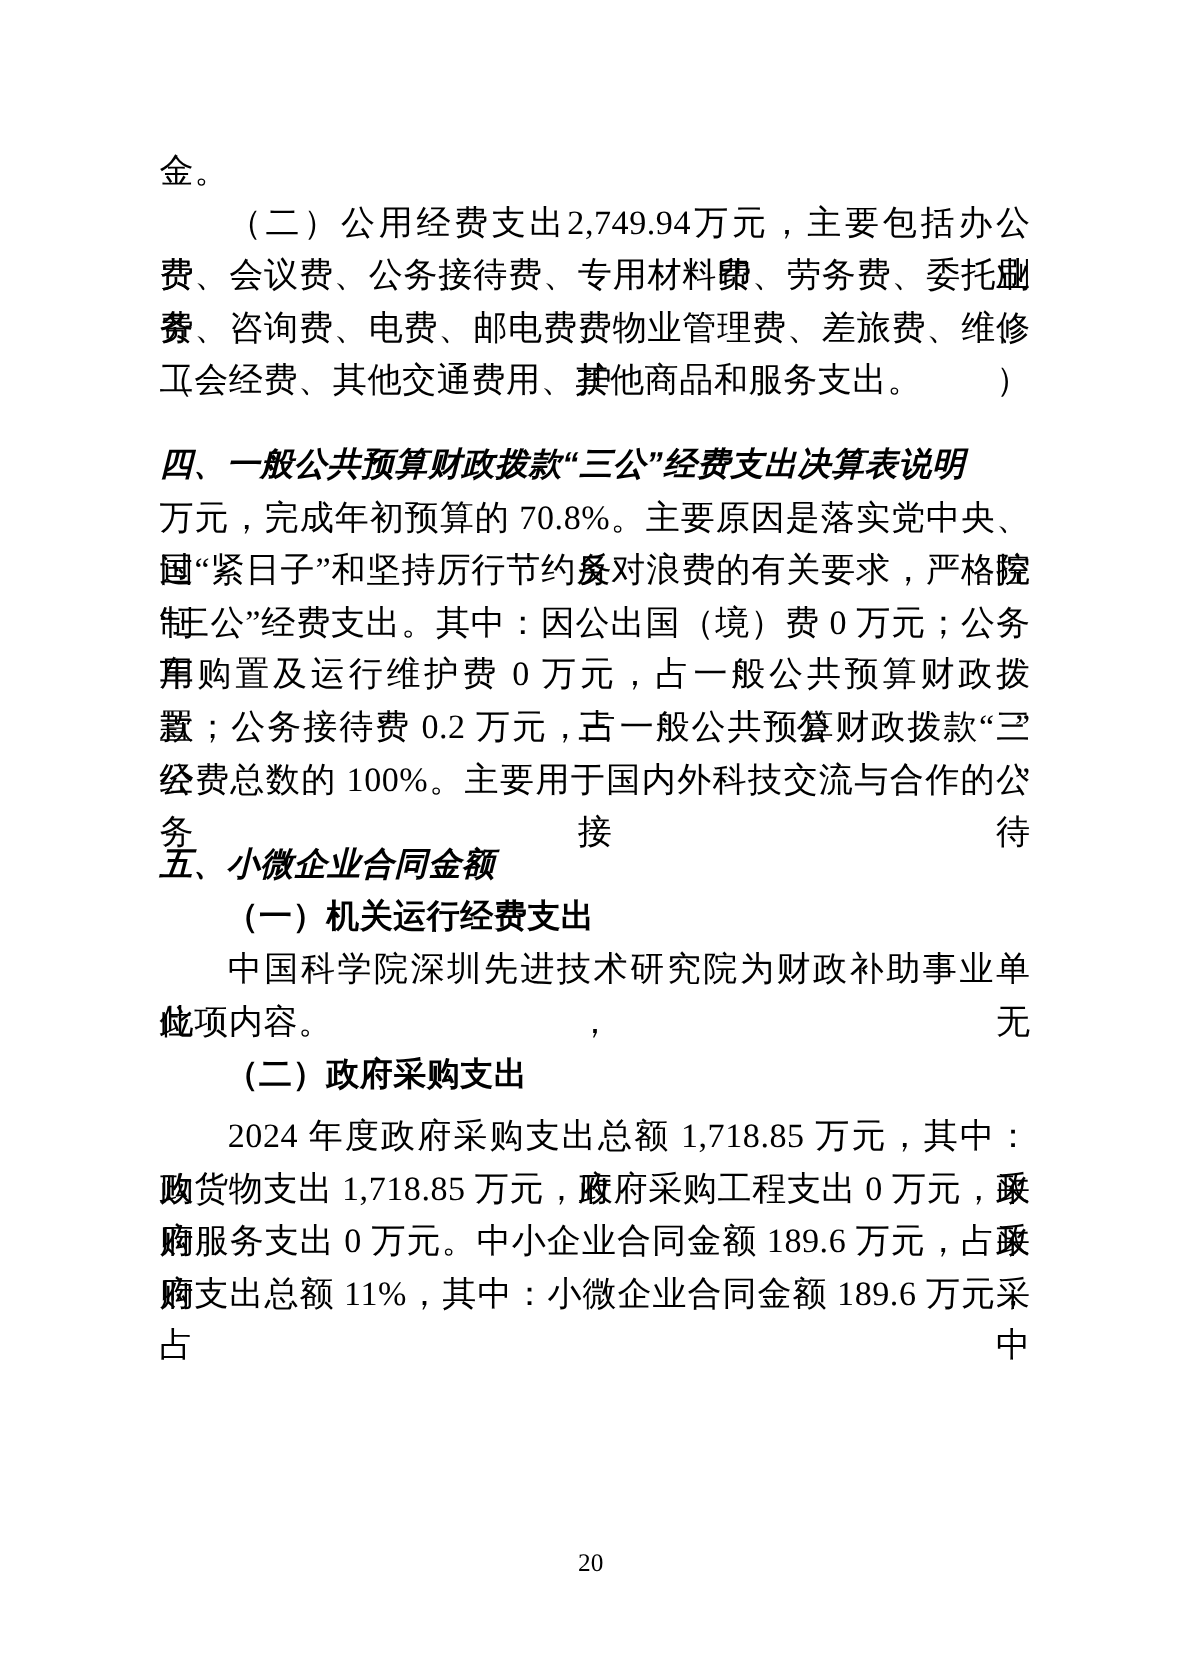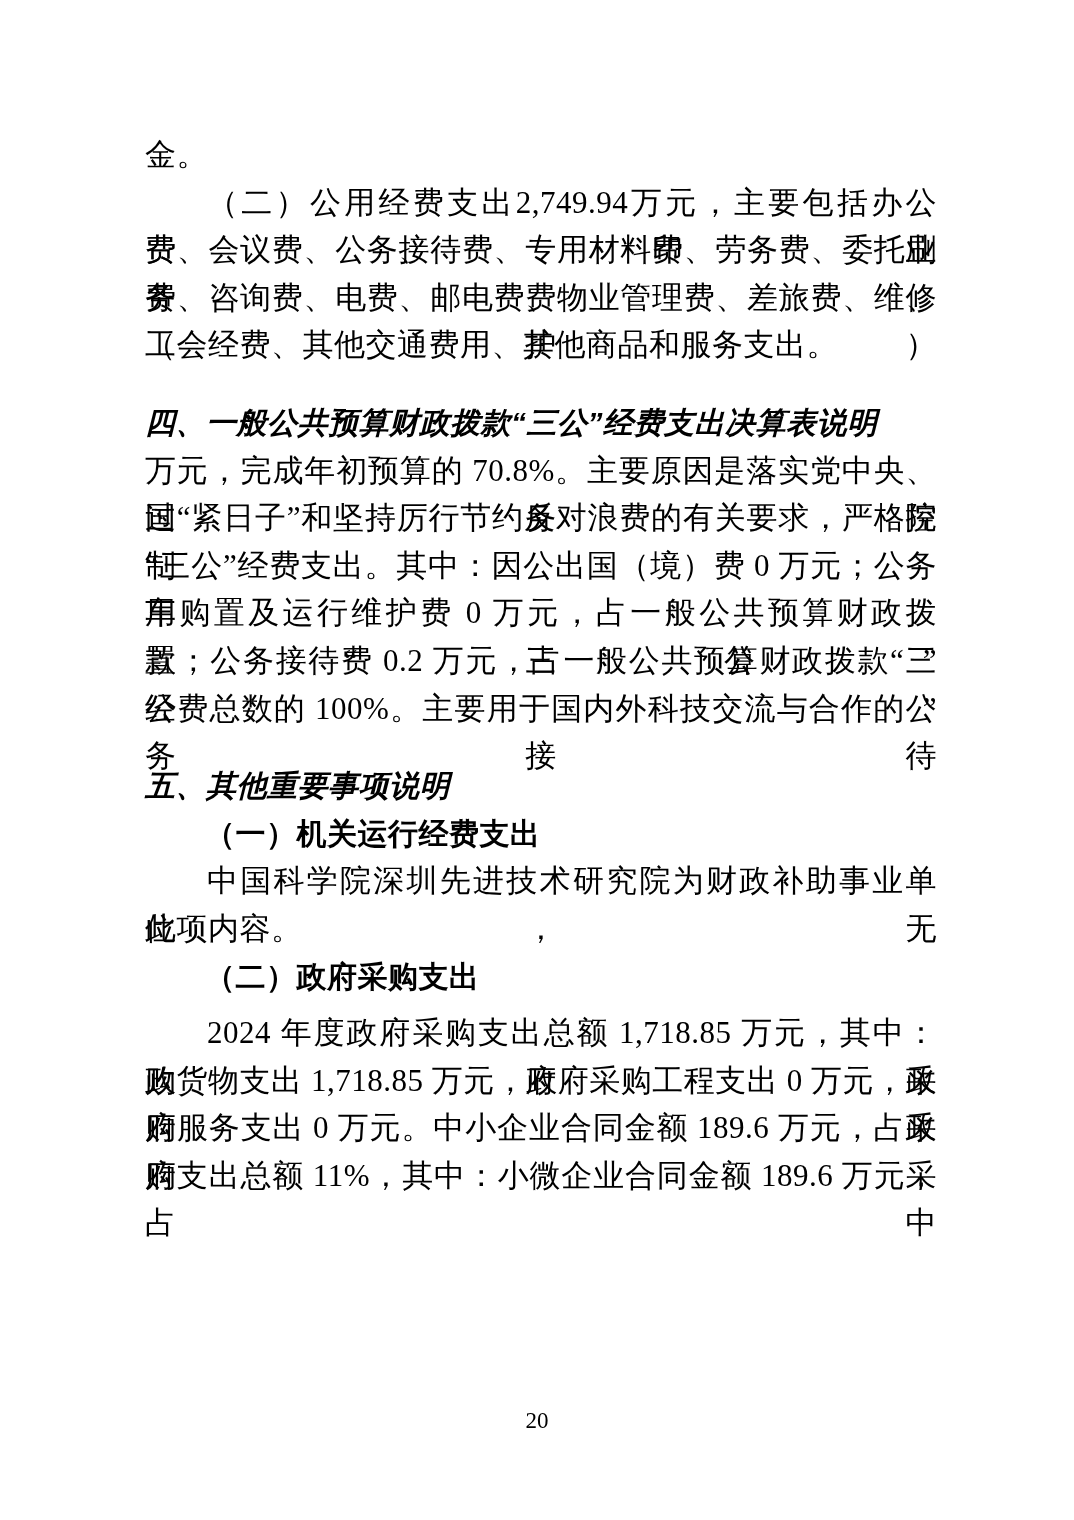--- a/index.html
+++ b/index.html
@@ -70,21 +70,21 @@
 
     <div class="ln h mt">四、一般公共预算财政拨款“三公”经费支出决算表说明</div>
 
     <div class="ln fill">万元，完成年初预算的 70.8%。主要原因是落实党中央、国务院</div>
     <div class="ln fill">过“紧日子”和坚持厉行节约反对浪费的有关要求，严格控制</div>
     <div class="ln fill">“三公”经费支出。其中：因公出国（境）费 0 万元；公务用</div>
     <div class="ln fill">车购置及运行维护费 0 万元，占一般公共预算财政拨款“三公”</div>
     <div class="ln fill">置；公务接待费 0.2 万元，占一般公共预算财政拨款“三公”</div>
     <div class="ln fill">经费总数的 100%。主要用于国内外科技交流与合作的公务接待</div>
 
-    <div class="ln h mt">五、其他重要事项说明</div>
+    <div class="ln h mt">五、小微企业合同金额</div>
 
     <div class="ln sub">（一）机关运行经费支出</div>
 
     <div class="ln ind fill">中国科学院深圳先进技术研究院为财政补助事业单位，无</div>
     <div class="ln">此项内容。</div>
 
     <div class="ln sub">（二）政府采购支出</div>
 
     <div class="ln ind fill mt-xs">2024 年度政府采购支出总额 1,718.85 万元，其中：政府采</div>
     <div class="ln fill">购货物支出 1,718.85 万元，政府采购工程支出 0 万元，政府采</div>

